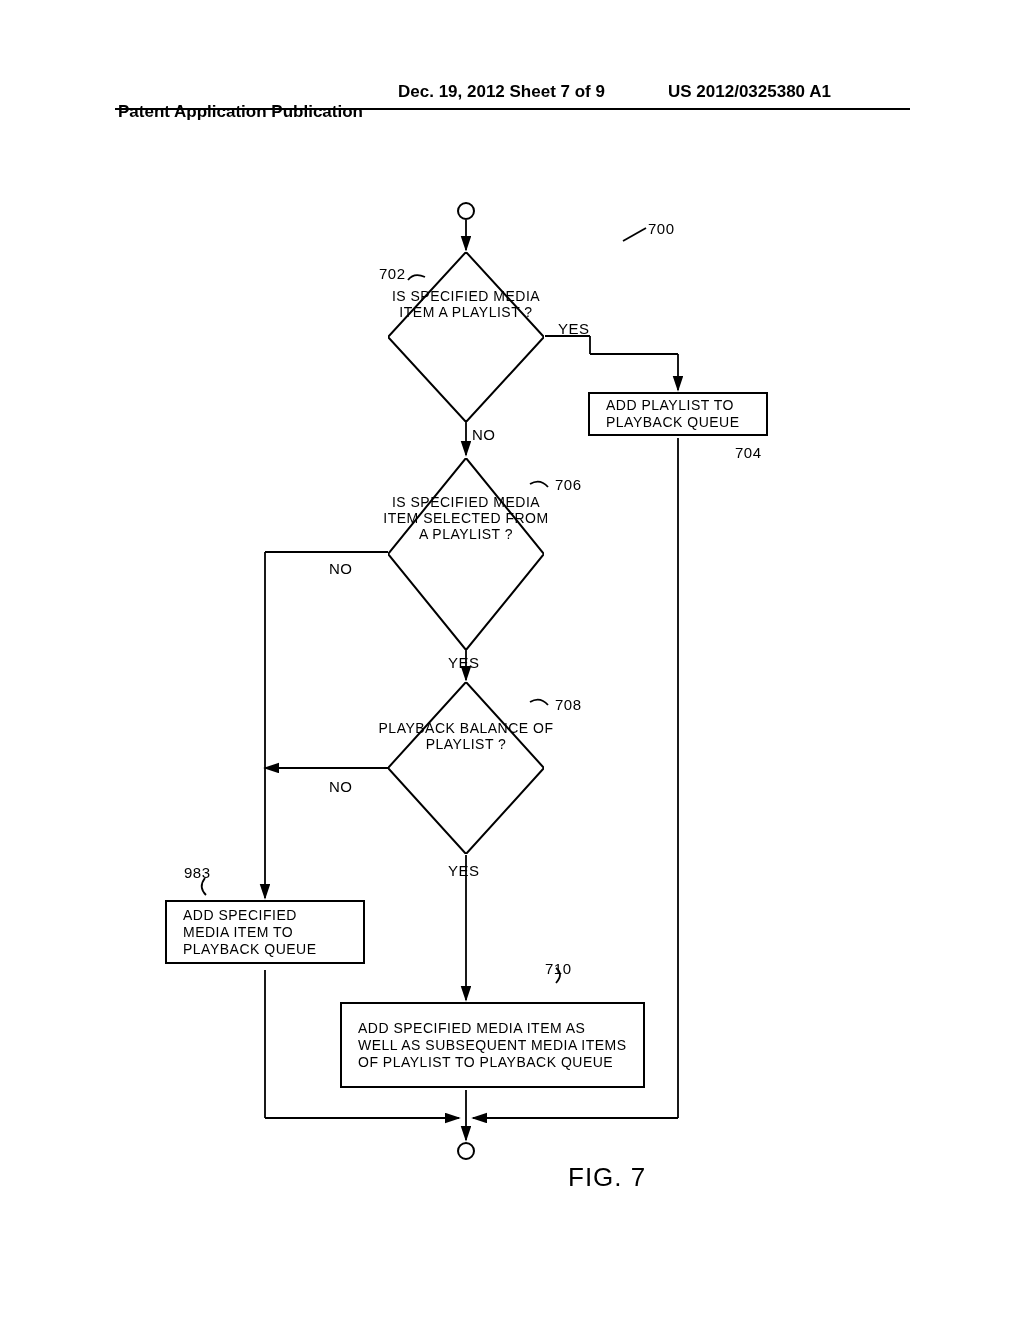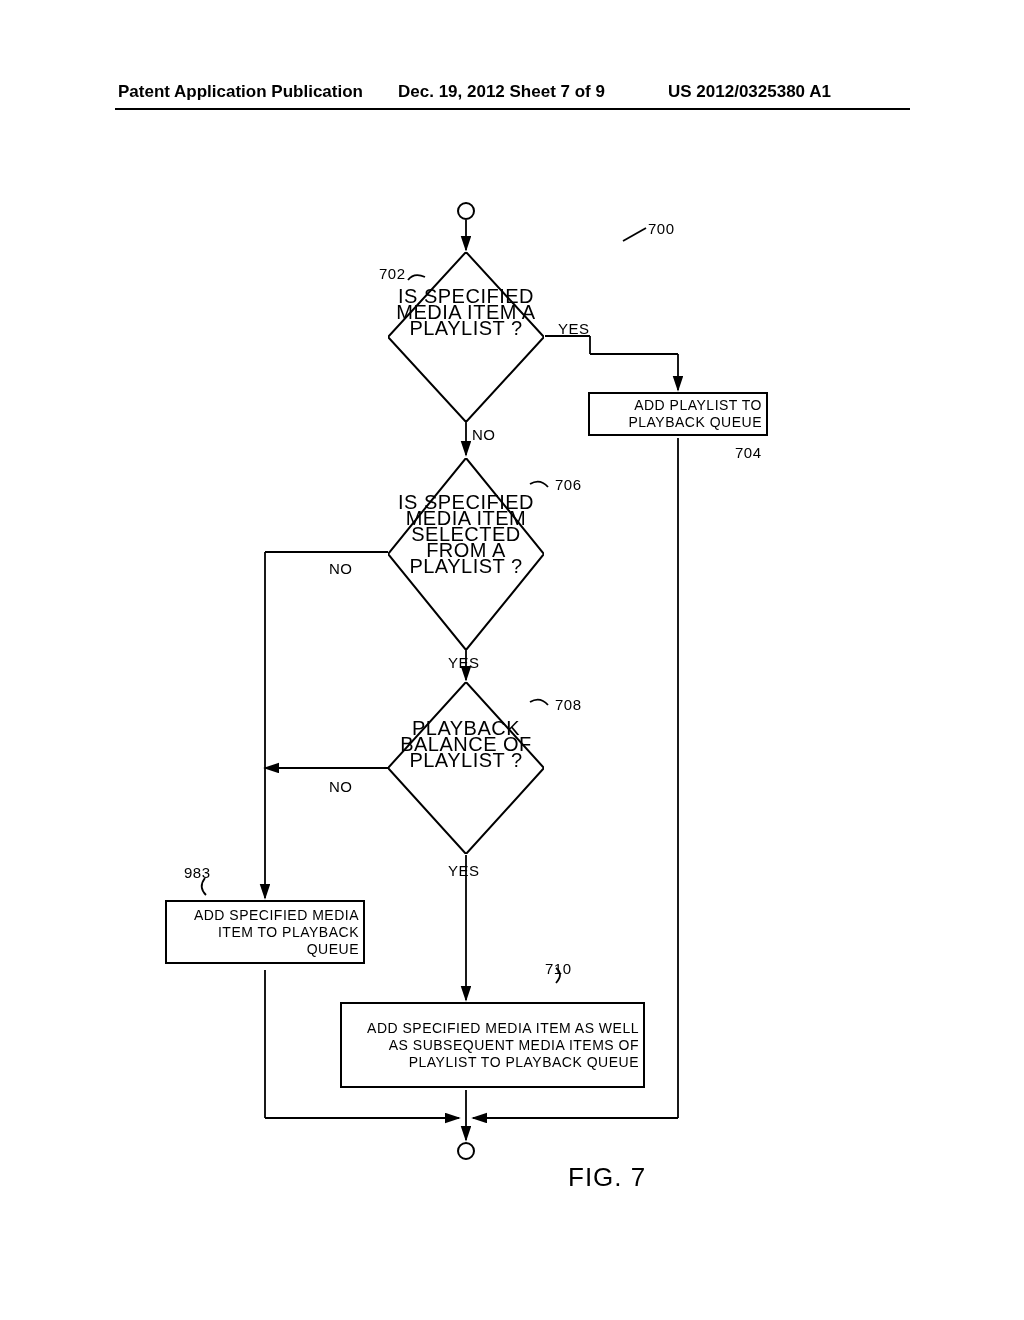--- a/index.html
+++ b/index.html
@@ -16,21 +16,21 @@
     height: 1320px;
   }
   .header {
     position: absolute;
     top: 82px;
     left: 0;
     width: 1024px;
     font-size: 17px;
     font-weight: bold;
   }
-  .header .left { position: absolute; left: 118px; }
+  .header .left { position: absolute; left: 118px; margin-top: 20px; }
   .header .center { position: absolute; left: 398px; }
   .header .right { position: absolute; left: 668px; }
   .header-line {
     position: absolute;
     top: 108px;
     left: 115px;
     width: 795px;
     height: 2px;
     background: #000;
   }
@@ -42,35 +42,35 @@
     border-radius: 50%;
     background: #fff;
   }
   .diamond-wrap {
     position: absolute;
   }
   .diamond-text {
     position: absolute;
     width: 180px;
     text-align: center;
-    font-size: 20px;
+    font-size: 14px;
     line-height: 16px;
     font-weight: normal;
     letter-spacing: 0.5px;
   }
   .rect {
     position: absolute;
     border: 2px solid #000;
-    text-align: right;
+    text-align: left;
     font-size: 14px;
     line-height: 17px;
     display: flex;
     align-items: center;
     justify-content: center;
-    padding: 4px;
+    padding: 16px;
     letter-spacing: 0.5px;
   }
   .label {
     position: absolute;
     font-size: 15px;
     letter-spacing: 0.5px;
   }
   .fig-label {
     position: absolute;
     font-size: 26px;

